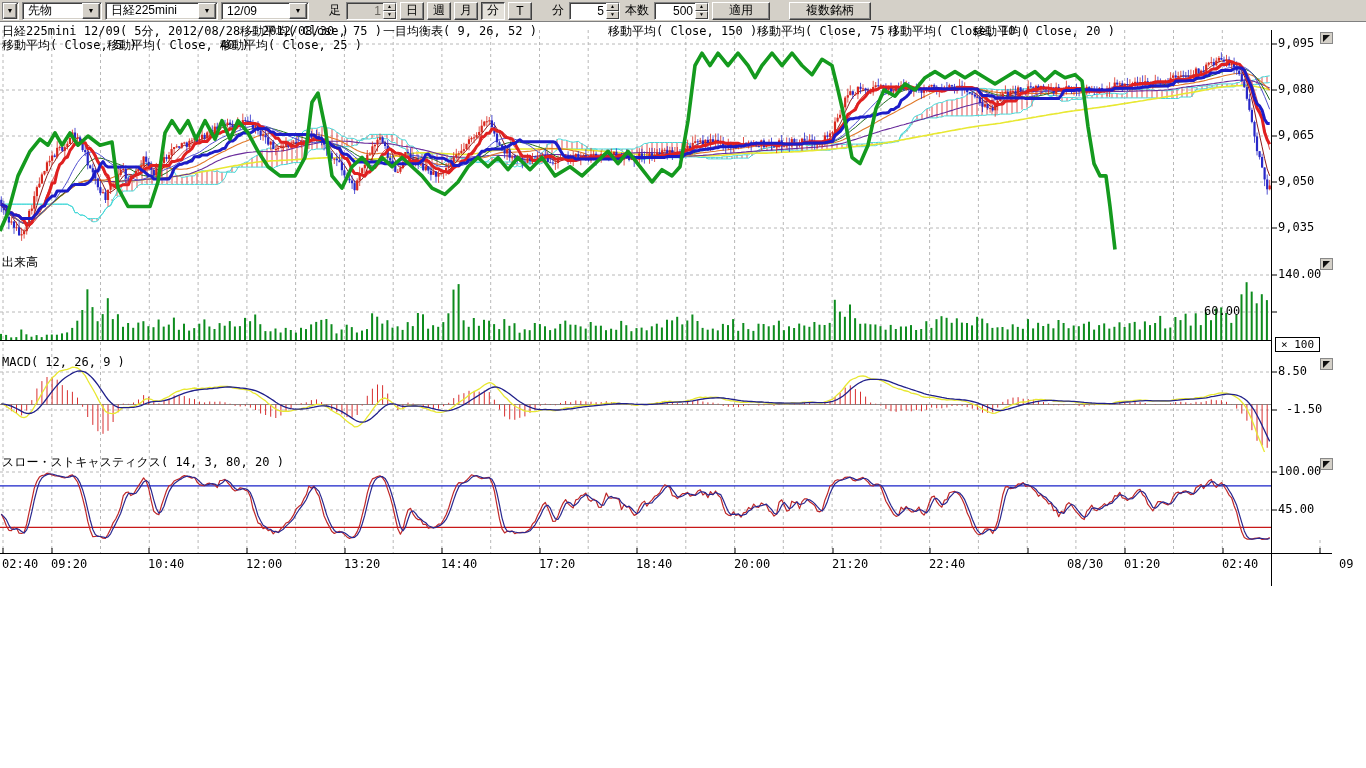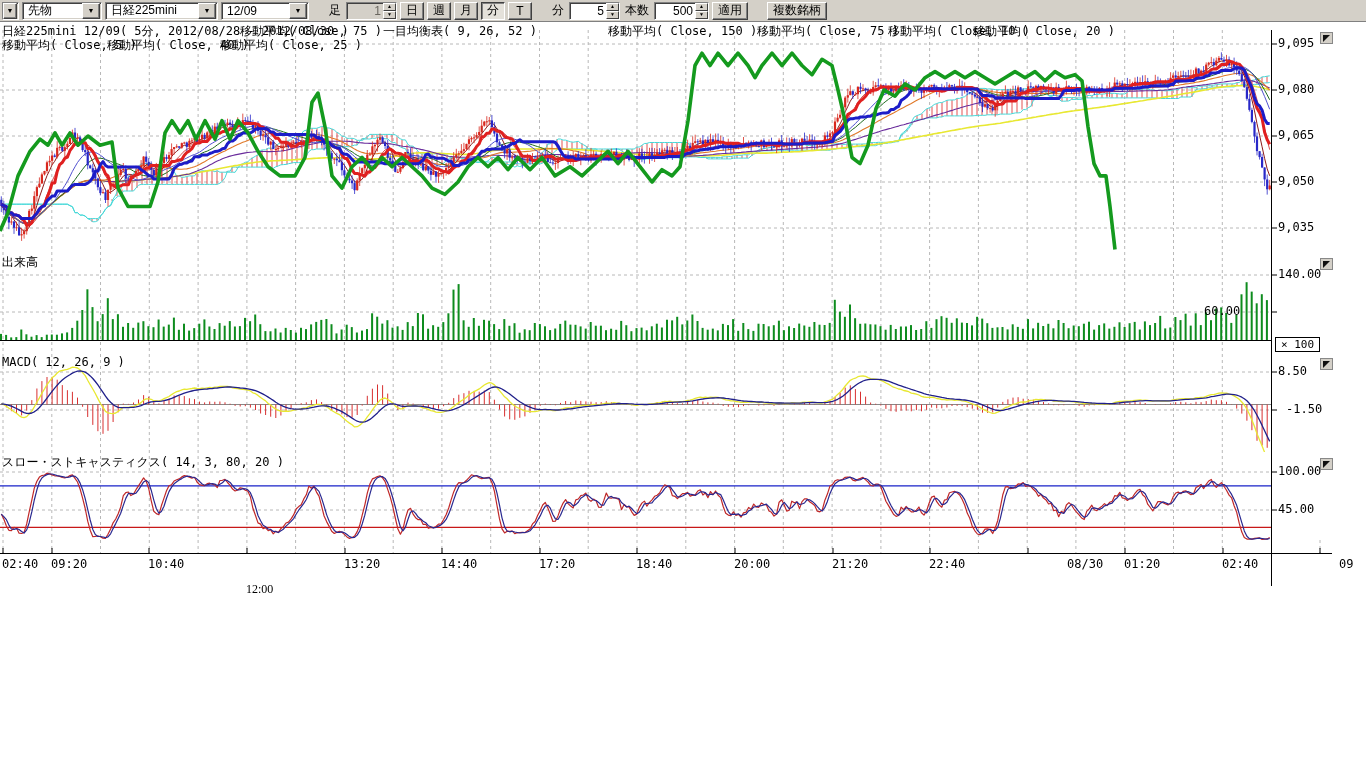--- a/index.html
+++ b/index.html
@@ -15,21 +15,21 @@
   }
   .combo{height:18px;background:#fff;border:1px solid;border-color:#808080 #fff #fff #808080;
     box-shadow:inset 1px 1px 0 #404040, inset -1px -1px 0 #d4d0c8;
     display:flex;align-items:center;box-sizing:border-box;}
   .combo .val{flex:1;padding:0 5px;white-space:nowrap;overflow:hidden;}
   .combo .dd{width:16px;height:14px;margin:0 1px 0 0;background:#d4d0c8;border:1px solid;
     border-color:#fff #404040 #404040 #fff;box-shadow:inset -1px -1px 0 #808080;
     display:flex;align-items:center;justify-content:center;font-size:7px;color:#000;}
   .btn3d{height:18px;background:#d4d0c8;border:1px solid;border-color:#fff #404040 #404040 #fff;
     box-shadow:inset -1px -1px 0 #808080;font-size:12px;display:flex;align-items:center;
-    justify-content:center;padding:0 5px;box-sizing:border-box;white-space:nowrap;cursor:default;}
+    justify-content:center;padding:0 16px;box-sizing:border-box;white-space:nowrap;cursor:default;}
   .btn3d.sq{width:24px;padding:0;}
   .btn3d.pressed{border-color:#404040 #fff #fff #404040;box-shadow:inset 1px 1px 0 #808080;background:#e4e1da;}
   .tlabel{padding:0 2px;white-space:nowrap;}
   .stepper{height:18px;border:1px solid;border-color:#808080 #fff #fff #808080;
     box-shadow:inset 1px 1px 0 #404040;background:#fff;display:flex;box-sizing:border-box;}
   .stepper.disabled{background:#d4d0c8;}
   .stepper input{border:0;outline:none;width:32px;text-align:right;font-size:12px;
     font-family:"Liberation Sans",sans-serif;background:transparent;padding:0 2px;color:#000;}
   .stepper.disabled input{color:#6a675f;}
   .spin{width:13px;display:flex;flex-direction:column;}
@@ -1998,21 +1998,21 @@
     <div class="cl" style="left: 1278px; top: 221px;">9,035</div>
     <div class="cl" style="left: 1278px; top: 268px;">140.00</div>
     <div class="cl" style="left: 1204px; top: 305px;">60.00</div>
     <div class="cl" style="left: 1278px; top: 365px;">8.50</div>
     <div class="cl" style="left: 1278px; top: 403px; margin-left: 8px;">-1.50</div>
     <div class="cl" style="left: 1278px; top: 465px;">100.00</div>
     <div class="cl" style="left: 1278px; top: 503px;">45.00</div>
     <div class="cl" style="left: 2px; top: 558px;">02:40</div>
     <div class="cl" style="left: 51px; top: 558px;">09:20</div>
     <div class="cl" style="left: 148px; top: 558px;">10:40</div>
-    <div class="cl" style="left: 246px; top: 583px; font-family: Liberation Serif, serif;">12:00</div>
+    <div class="cl" style="left: 246px; top: 558px;">12:00</div>
     <div class="cl" style="left: 344px; top: 558px;">13:20</div>
     <div class="cl" style="left: 441px; top: 558px;">14:40</div>
     <div class="cl" style="left: 539px; top: 558px;">17:20</div>
     <div class="cl" style="left: 636px; top: 558px;">18:40</div>
     <div class="cl" style="left: 734px; top: 558px;">20:00</div>
     <div class="cl" style="left: 832px; top: 558px;">21:20</div>
     <div class="cl" style="left: 929px; top: 558px;">22:40</div>
     <div class="cl" style="left: 1027px; top: 558px; margin-left: 40px;">08/30</div>
     <div class="cl" style="left: 1124px; top: 558px;">01:20</div>
     <div class="cl" style="left: 1222px; top: 558px;">02:40</div>

